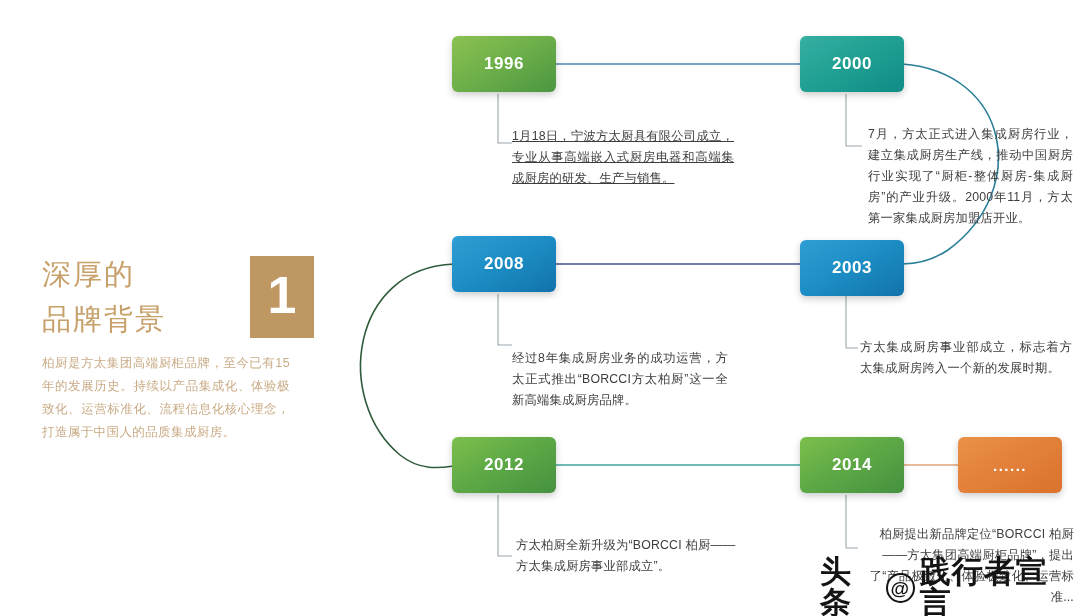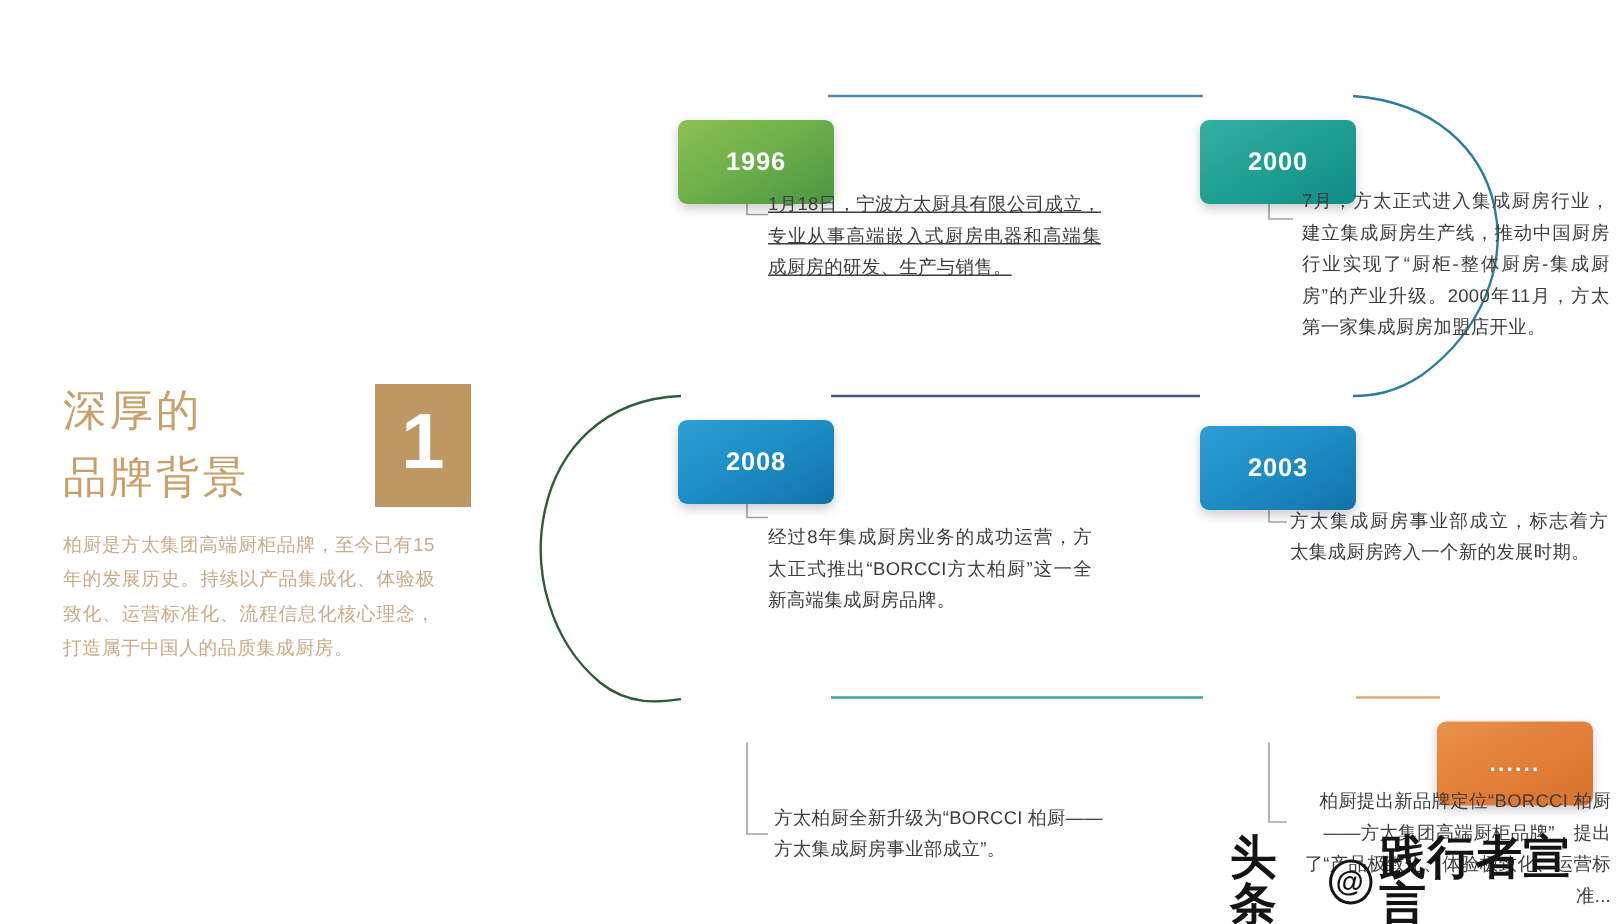--- a/index.html
+++ b/index.html
@@ -73,21 +73,20 @@
     width: 104px; height: 56px;
     border-radius: 6px;
     display: flex;
     align-items: center;
     justify-content: center;
     color: #ffffff;
     font-size: 17px;
     font-weight: 700;
     letter-spacing: 0.5px;
     box-shadow: 0 3px 7px rgba(0,0,0,0.20);
-    margin-top: 44px;
   }
   .node.n-green {
     background: linear-gradient(150deg, #8cc152 0%, #6fb04a 45%, #4b9641 100%);
   }
   .node.n-teal {
     background: linear-gradient(150deg, #35b0a3 0%, #21a193 45%, #0f8c86 100%);
   }
   .node.n-blue {
     background: linear-gradient(150deg, #2e9fd4 0%, #1d8fc6 45%, #1272ab 100%);
   }
@@ -197,20 +196,26 @@
   </div>
   <div class="node n-teal" id="node-2000">
     <span>2000</span>
   </div>
   <div class="node n-blue" id="node-2008">
     <span>2008</span>
   </div>
   <div class="node n-blue" id="node-2003">
     <span>2003</span>
   </div>
+  <div class="node n-green2" id="node-2012">
+    <span>2012</span>
+  </div>
+  <div class="node n-green2" id="node-2014">
+    <span>2014</span>
+  </div>
   <div class="node n-orange" id="node-more">
     <span class="dots">......</span>
   </div>
 
   <div class="desc" id="desc-1996">1月18日，宁波方太厨具有限公司成立，专业从事高端嵌入式厨房电器和高端集成厨房的研发、生产与销售。</div>
   <div class="desc" id="desc-2000">7月，方太正式进入集成厨房行业，建立集成厨房生产线，推动中国厨房行业实现了“厨柜-整体厨房-集成厨房”的产业升级。2000年11月，方太第一家集成厨房加盟店开业。</div>
   <div class="desc" id="desc-2008">经过8年集成厨房业务的成功运营，方太正式推出“BORCCI方太柏厨”这一全新高端集成厨房品牌。</div>
   <div class="desc" id="desc-2003">方太集成厨房事业部成立，标志着方太集成厨房跨入一个新的发展时期。</div>
   <div class="desc" id="desc-2012">方太柏厨全新升级为“BORCCI 柏厨——方太集成厨房事业部成立”。</div>
   <div class="desc" id="desc-2014">柏厨提出新品牌定位“BORCCI 柏厨——方太集团高端厨柜品牌”，提出了“产品极致化、体验极致化、运营标准...</div>

